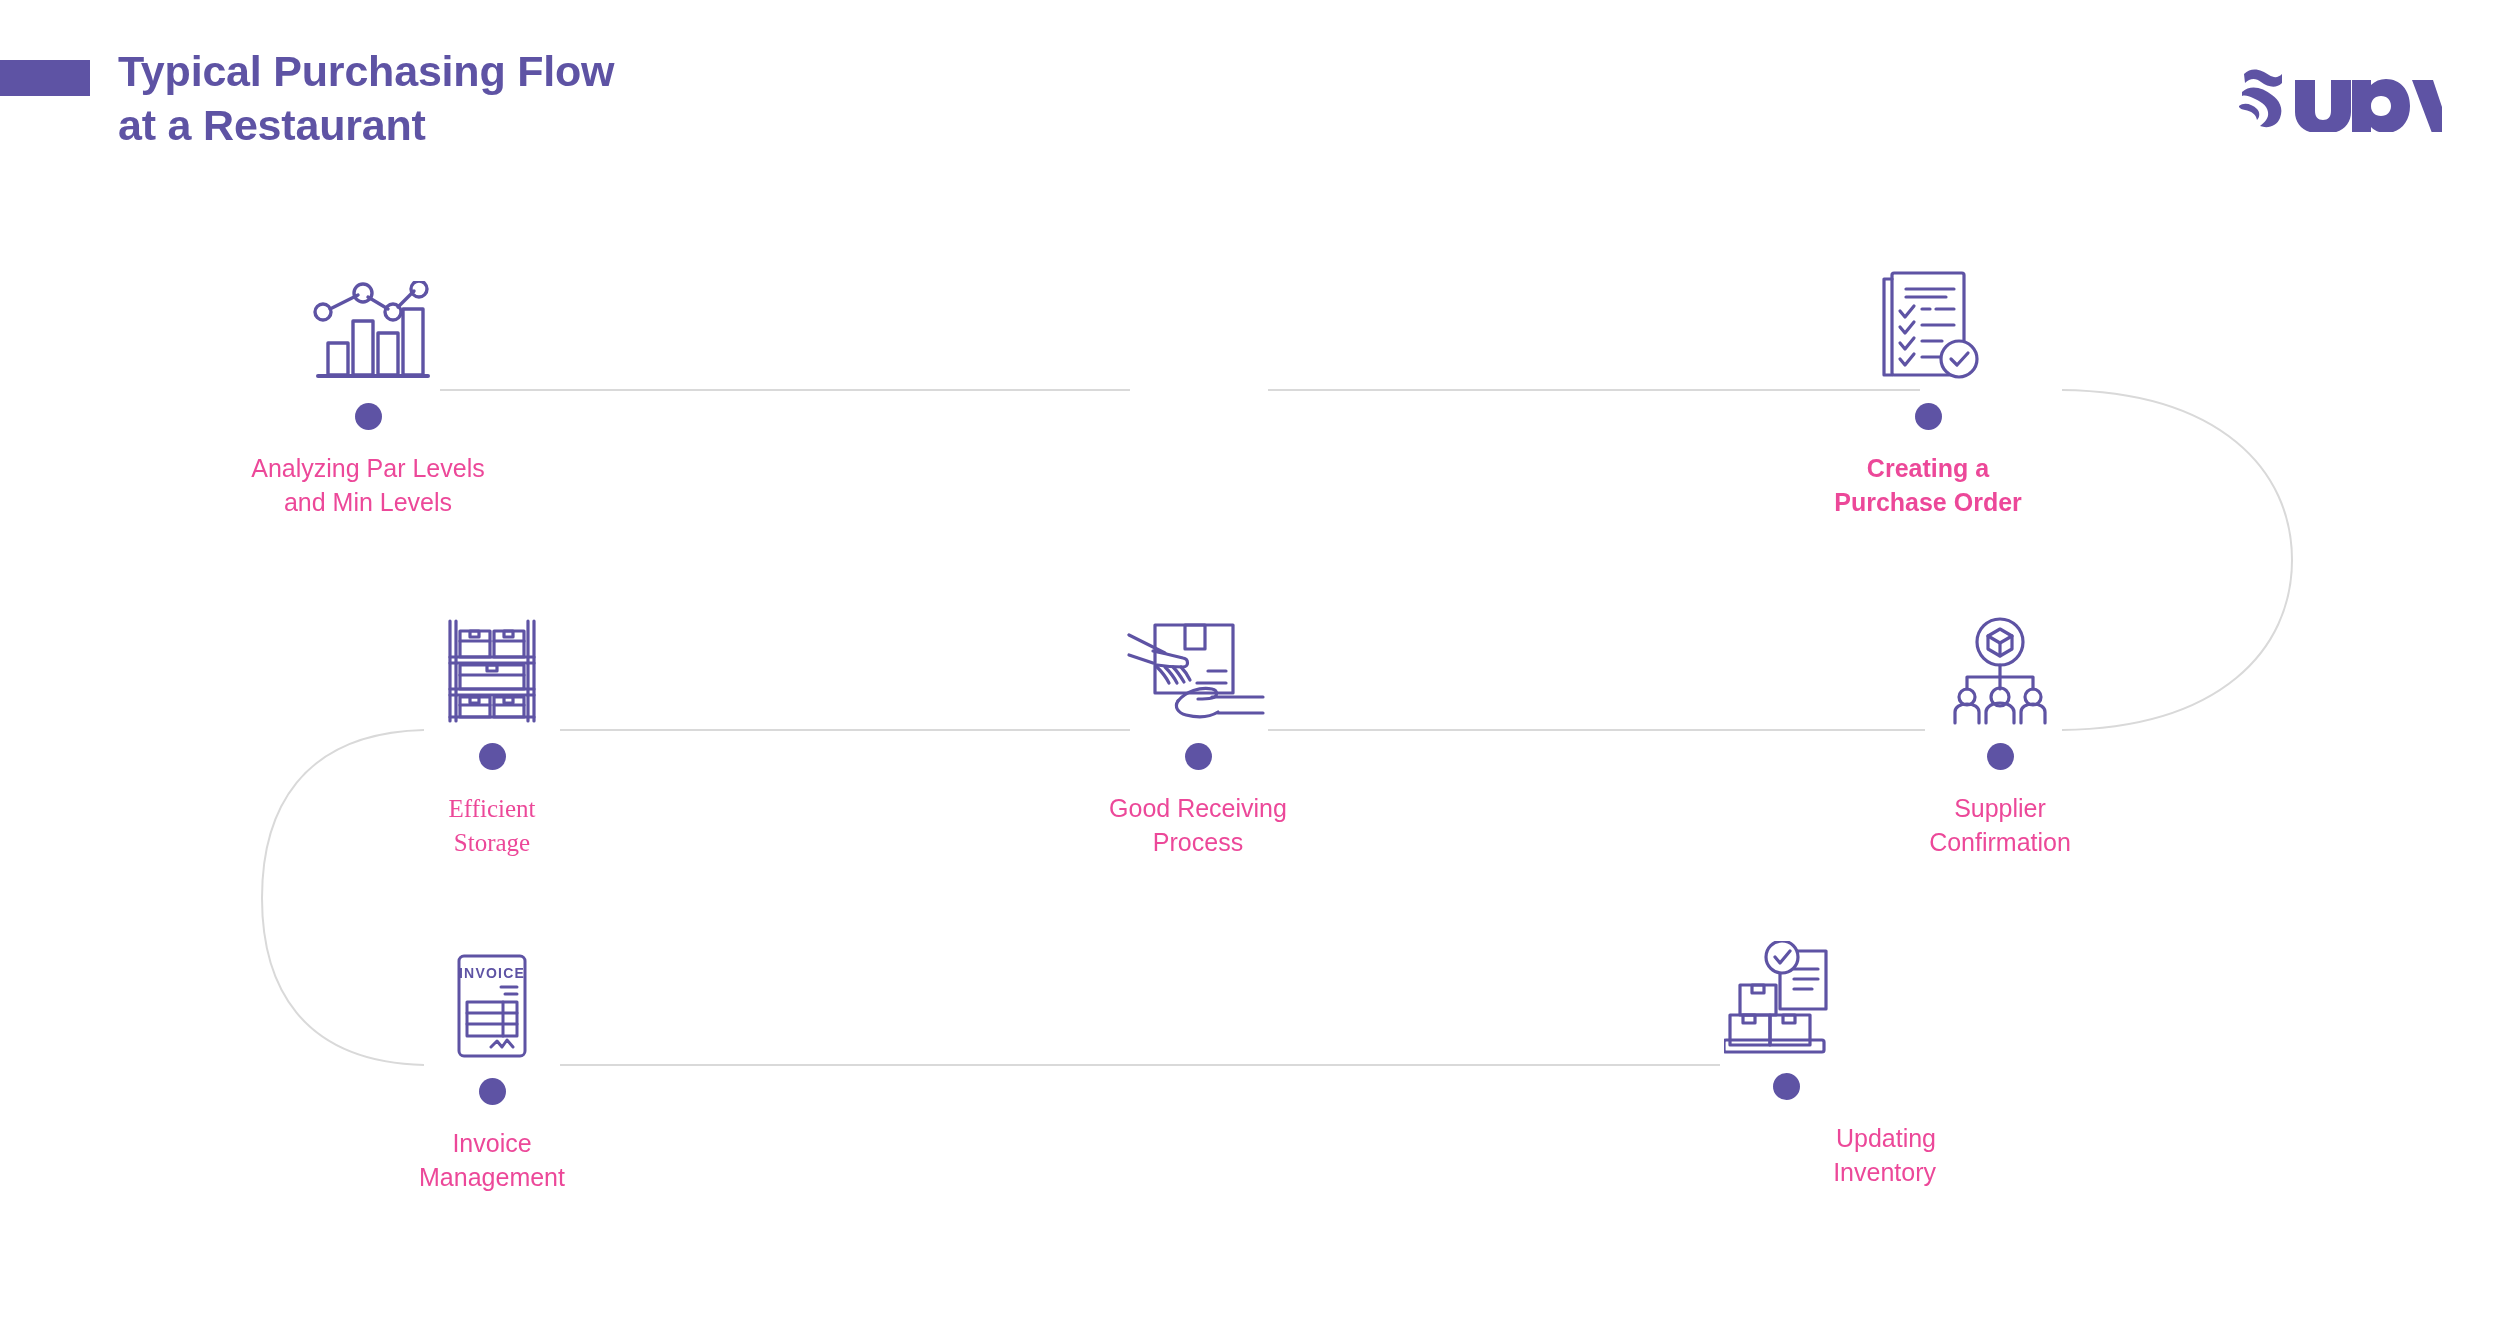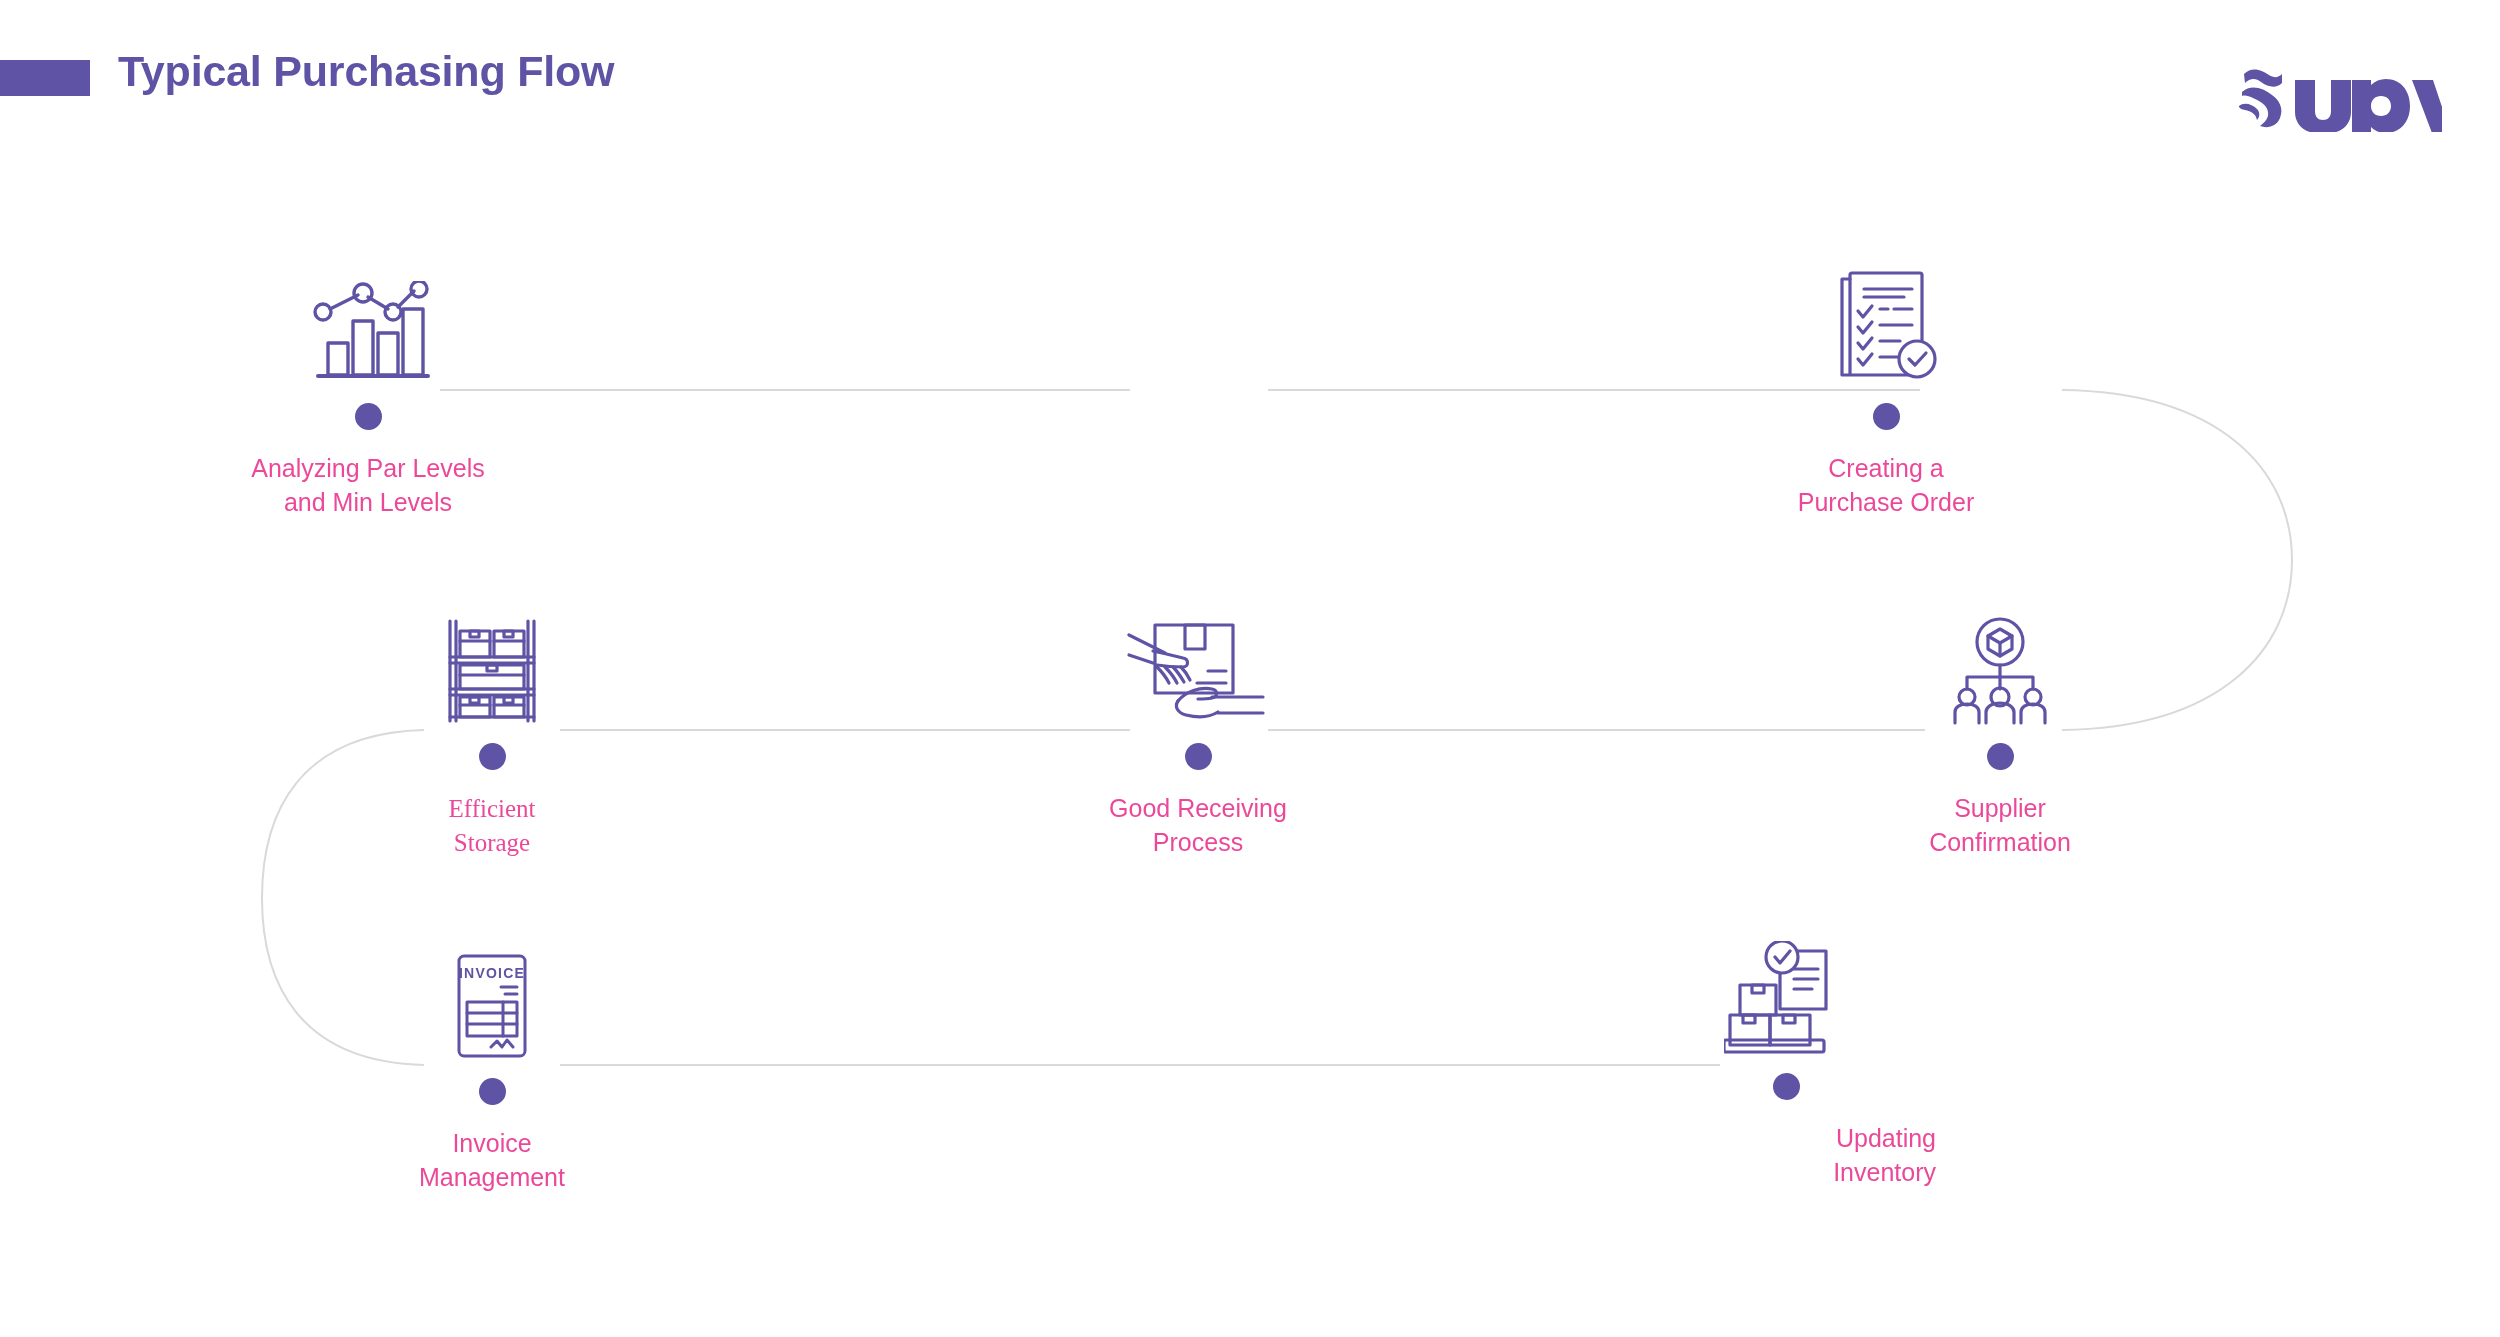--- a/index.html
+++ b/index.html
@@ -93,20 +93,21 @@
 </style>
 </head>
 <body>
 
 <div id="canvas">
 
   <div id="header-accent-bar"></div>
 
   <div id="page-title">
     <span class="title-line">Typical Purchasing Flow</span>
+    <span class="title-line">at a Restaurant</span>
   </div>
 
   <div id="brand-logo">
     <svg width="210" height="76" viewBox="0 0 210 76" aria-hidden="true">
       <g fill="#5e53a4">
 
         <path d="M12 18 C20 10, 30 14, 37 19 C42 22, 46 22, 50 18 L50 27 C44 33, 36 31, 29 26 C24 22, 18 22, 13 27 Z"></path>
         <path d="M10 36 C19 28, 31 32, 40 39 C47 44, 52 52, 48 62 C45 70, 36 73, 28 70 C33 66, 37 62, 36 56 C35 49, 28 45, 21 42 C17 40, 13 39, 10 40 Z"></path>
         <path d="M7 50 C12 46, 20 48, 25 53 C28 56, 28 61, 25 64 C24 58, 19 55, 13 54 C10 53.5, 8 52.5, 7 51 Z"></path>
       </g>
@@ -155,21 +156,21 @@
           <circle cx="113" cy="8" r="8"></circle>
         </g>
       </svg>
     </div>
     <div class="step-dot"></div>
     <div class="step-label">Analyzing Par Levels
 and Min Levels</div>
   </div>
 
 
-  <div class="flow-step" style="left:1886px; top:245px;">
+  <div class="flow-step" style="left:1928px; top:245px;font-weight:bold;">
     <div class="step-icon">
       <svg width="108" height="118" viewBox="0 0 108 118">
         <g fill="none" stroke="#5e53a4" stroke-width="3.2" stroke-linecap="round" stroke-linejoin="round">
 
           <path d="M18 12 h-8 v96 h8"></path>
 
           <rect x="18" y="6" width="72" height="102" rx="2"></rect>
 
           <line x1="32" y1="22" x2="80" y2="22"></line>
           <line x1="32" y1="30" x2="72" y2="30"></line>

